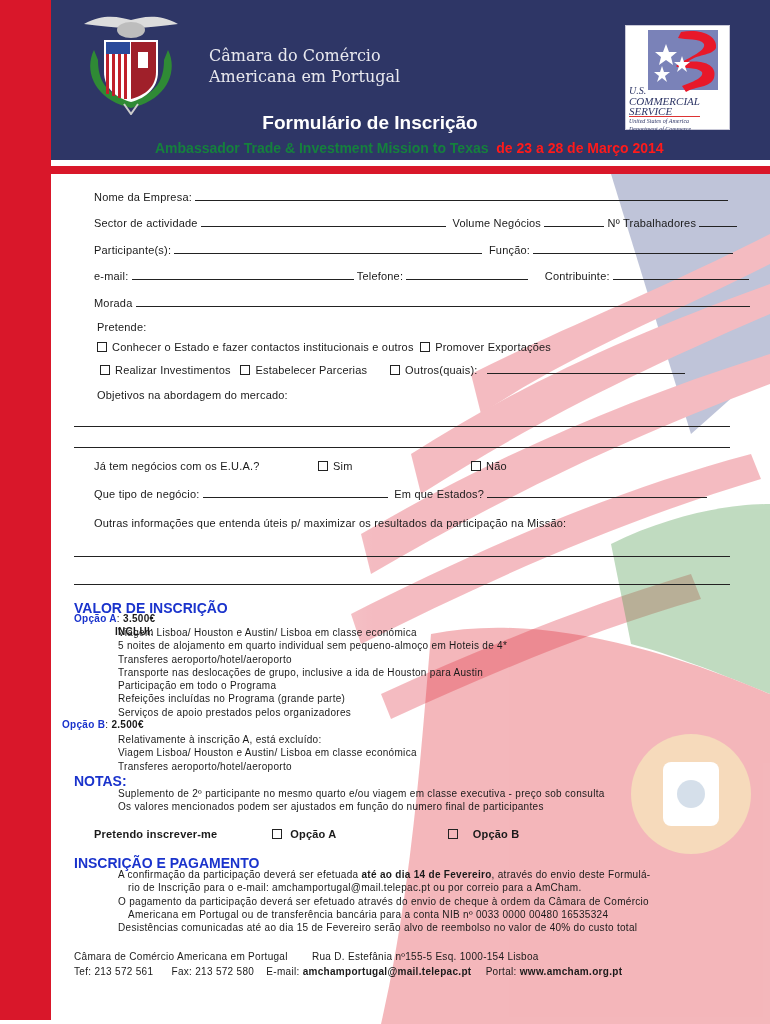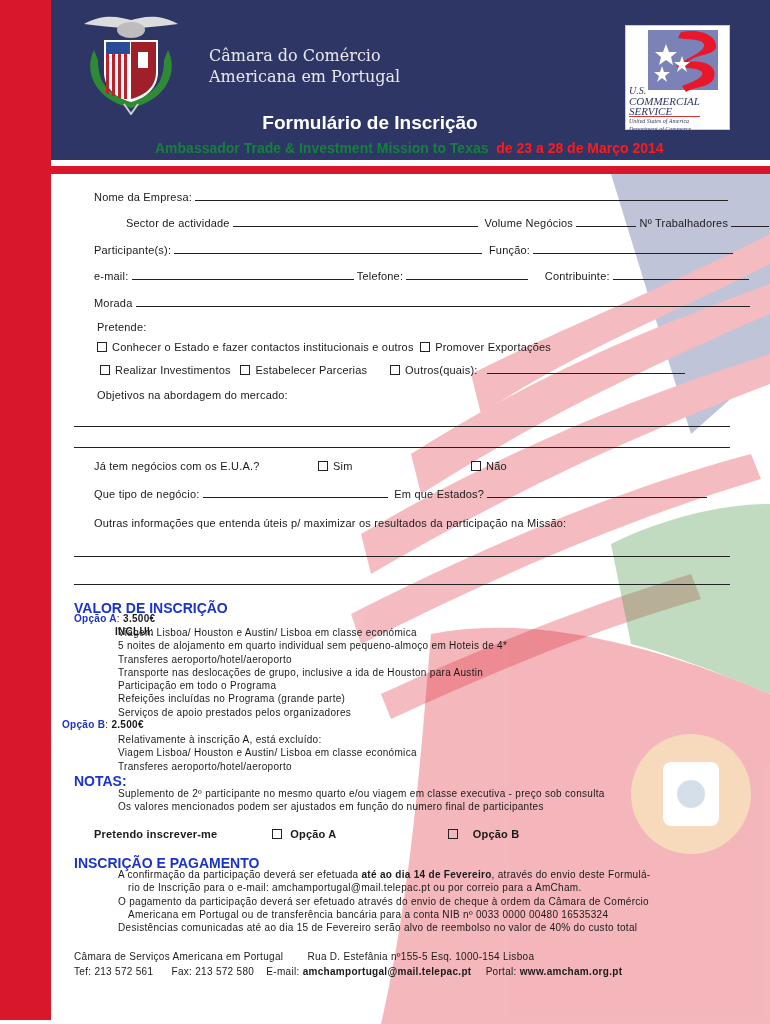--- a/index.html
+++ b/index.html
@@ -120,21 +120,21 @@
 <div class="subtitle">
   <span class="blue">Ambassador Trade &amp; Investment Mission to Texas</span>&nbsp;
   <span class="red">de 23 a 28 de Março 2014</span>
 </div>
 
 <div class="txt" style="left:74px;top:190px;">
   <span>Nome da Empresa:</span>
   <span class="line" style="width:533px;"></span>
 </div>
 
-<div class="txt" style="left:74px;top:216px;margin-left:32px;">
+<div class="txt" style="left:74px;top:216px;">
   <span>Sector de actividade</span>
   <span class="line" style="width:245px;"></span>
   &nbsp;<span>Volume Negócios</span>
   <span class="line" style="width:60px;"></span>
   <span>Nº Trabalhadores</span>
   <span class="line" style="width:38px;"></span>
 </div>
 
 <div class="txt" style="left:74px;top:243px;">
   <span>Participante(s):</span>
@@ -239,21 +239,21 @@
 <div class="sec" style="left:74px;top:855px;">INSCRIÇÃO E PAGAMENTO</div>
 <div class="sm" style="left:118px;top:868px;line-height:13.3px;">
   <div><span>A confirmação da participação deverá ser efetuada </span><span class="b">até ao dia 14 de Fevereiro</span><span>, através do envio deste Formulá-</span></div>
   <div style="padding-left:10px;">rio de Inscrição para o e-mail: amchamportugal@mail.telepac.pt ou por correio para a AmCham.</div>
   <div>O pagamento da participação deverá ser efetuado através do envio de cheque à ordem da Câmara de Comércio</div>
   <div style="padding-left:10px;">Americana em Portugal ou de transferência bancária para a conta NIB nº 0033 0000 00480 16535324</div>
   <div>Desistências comunicadas até ao dia 15 de Fevereiro serão alvo de reembolso no valor de 40% do custo total</div>
 </div>
 
 <div class="sm" style="left:74px;top:951px;">
-  <span>Câmara de Serviços Americana em Portugal</span>
+  <span>Câmara de Comércio Americana em Portugal</span>
   <span style="display:inline-block;width:18px;"></span>
   <span>Rua D. Estefânia nº155-5 Esq. 1000-154 Lisboa</span>
 </div>
 <div class="sm" style="left:74px;top:966px;">
   <span>Tef: 213 572 561</span>
   <span style="display:inline-block;width:12px;"></span>
   <span>Fax: 213 572 580</span>
   <span style="display:inline-block;width:6px;"></span>
   <span>E-mail:</span>
   <span class="b">amchamportugal@mail.telepac.pt</span>

